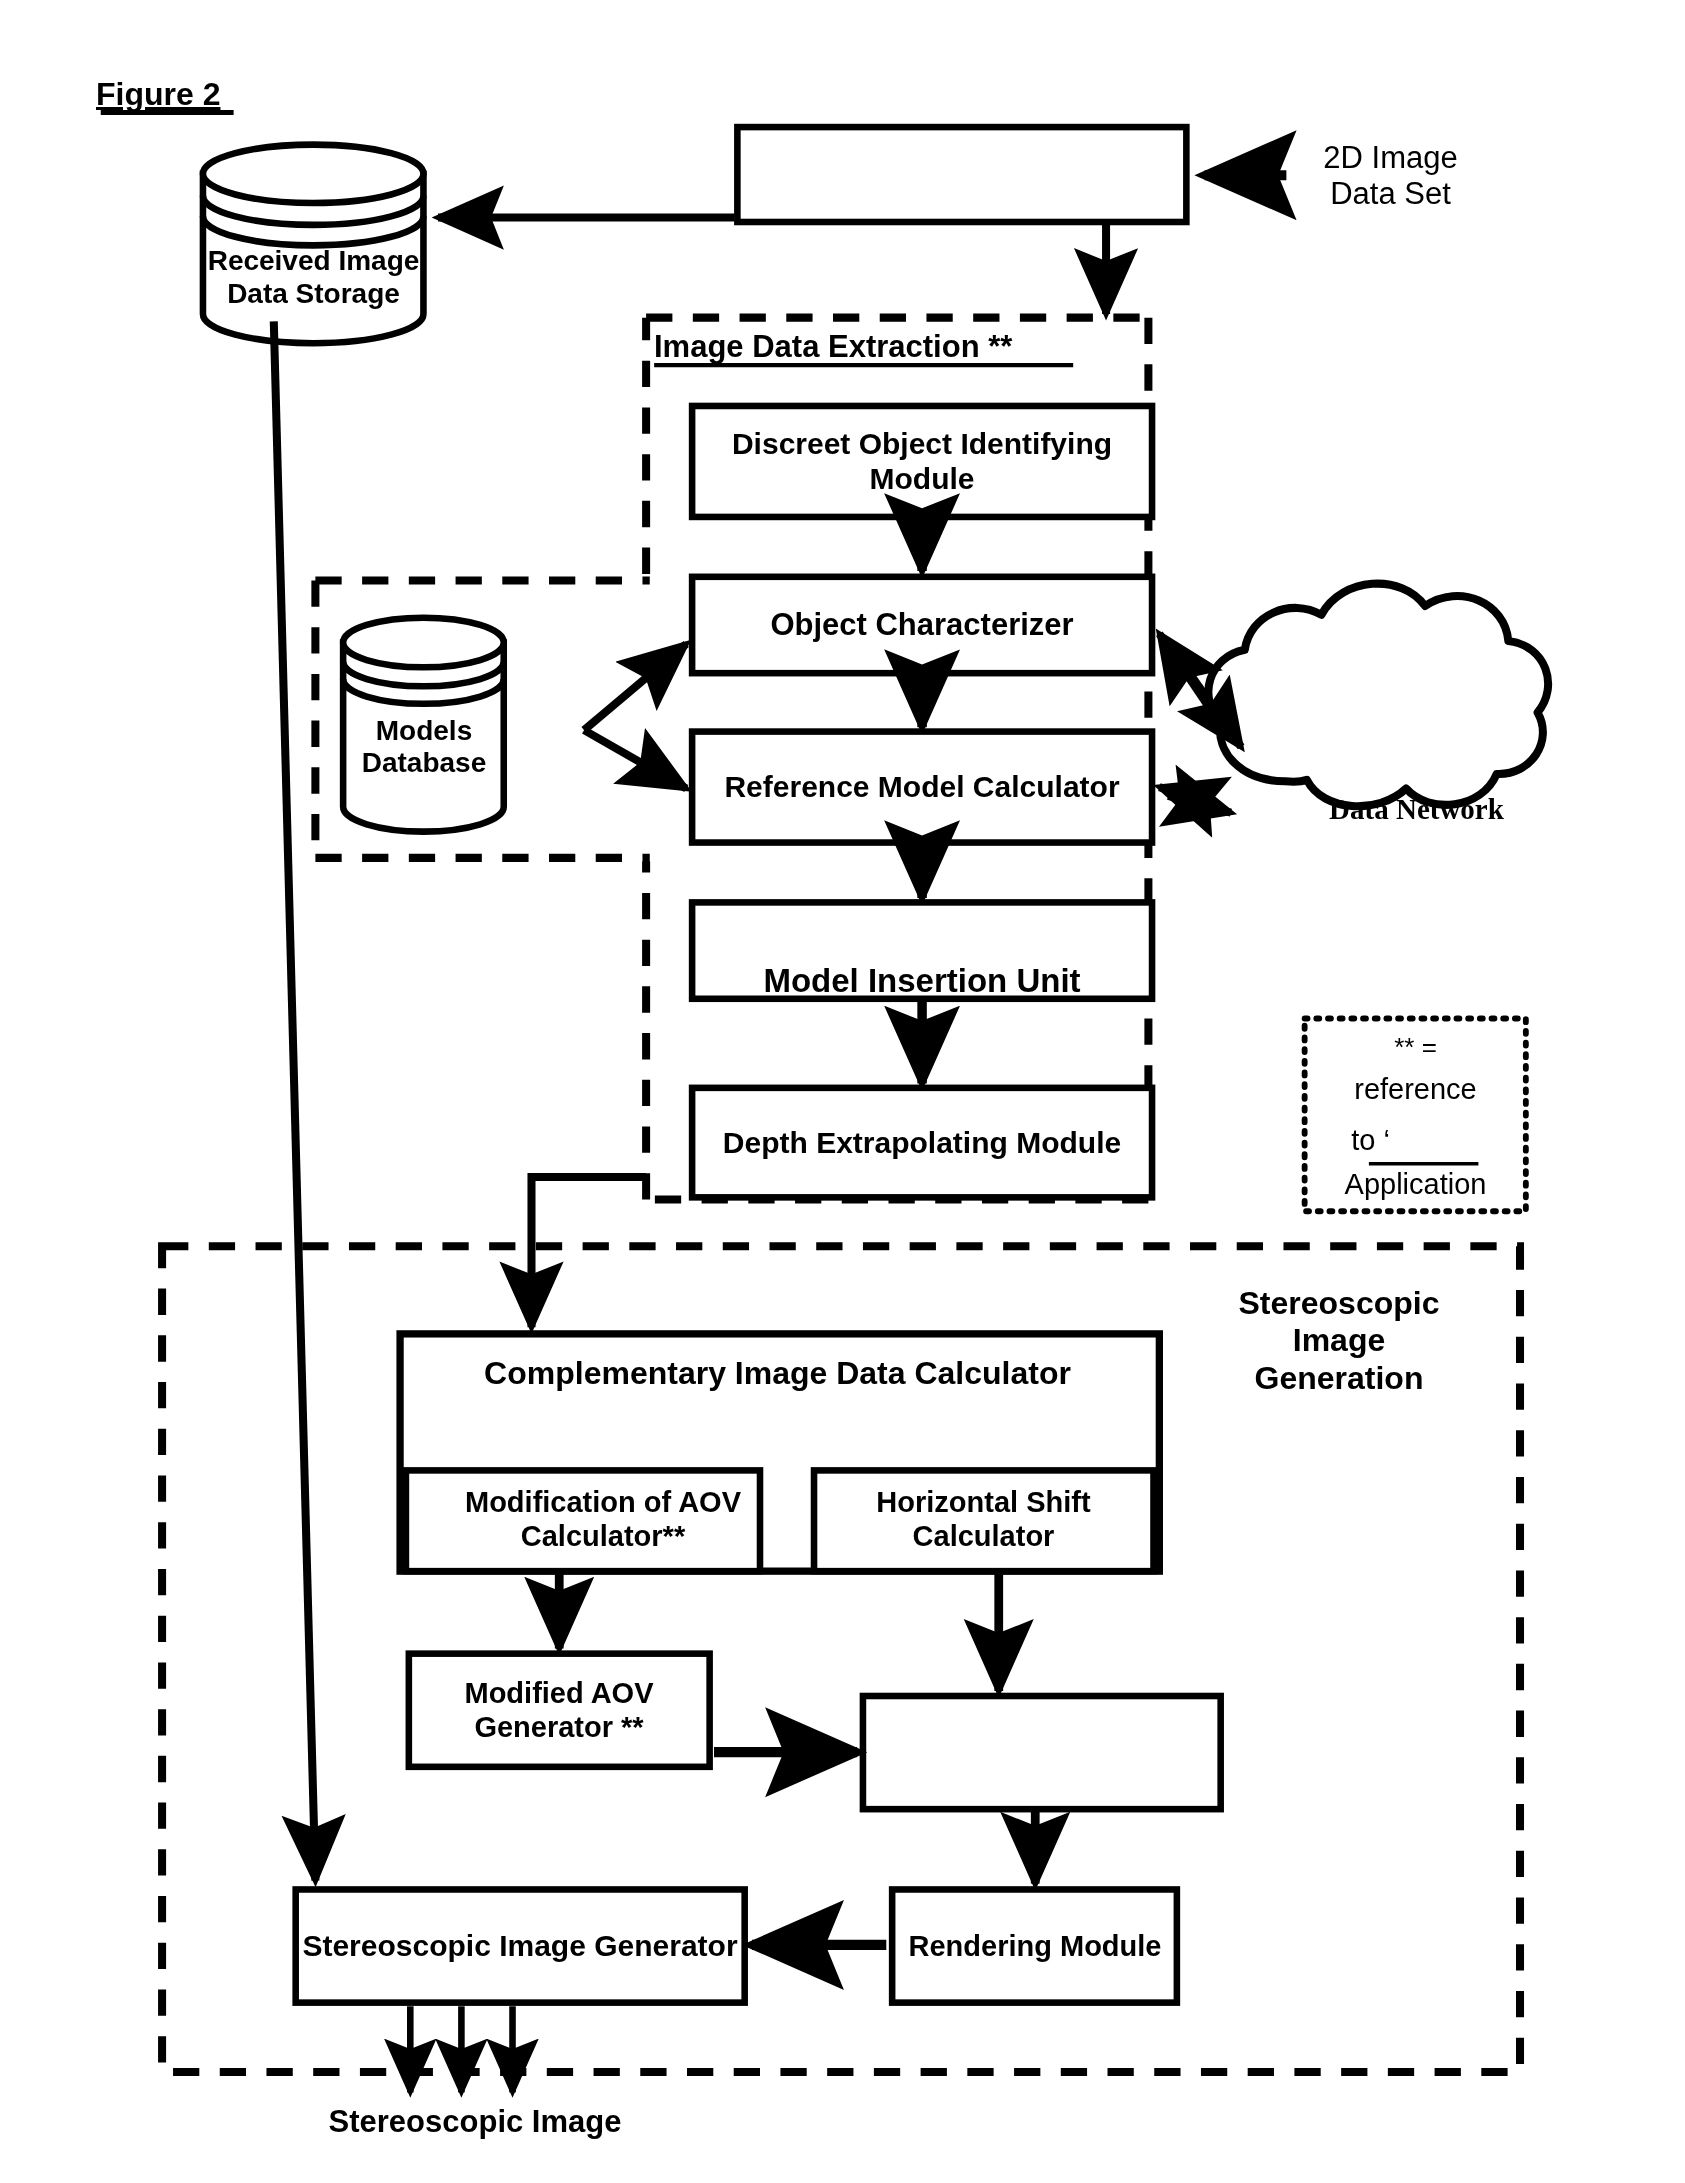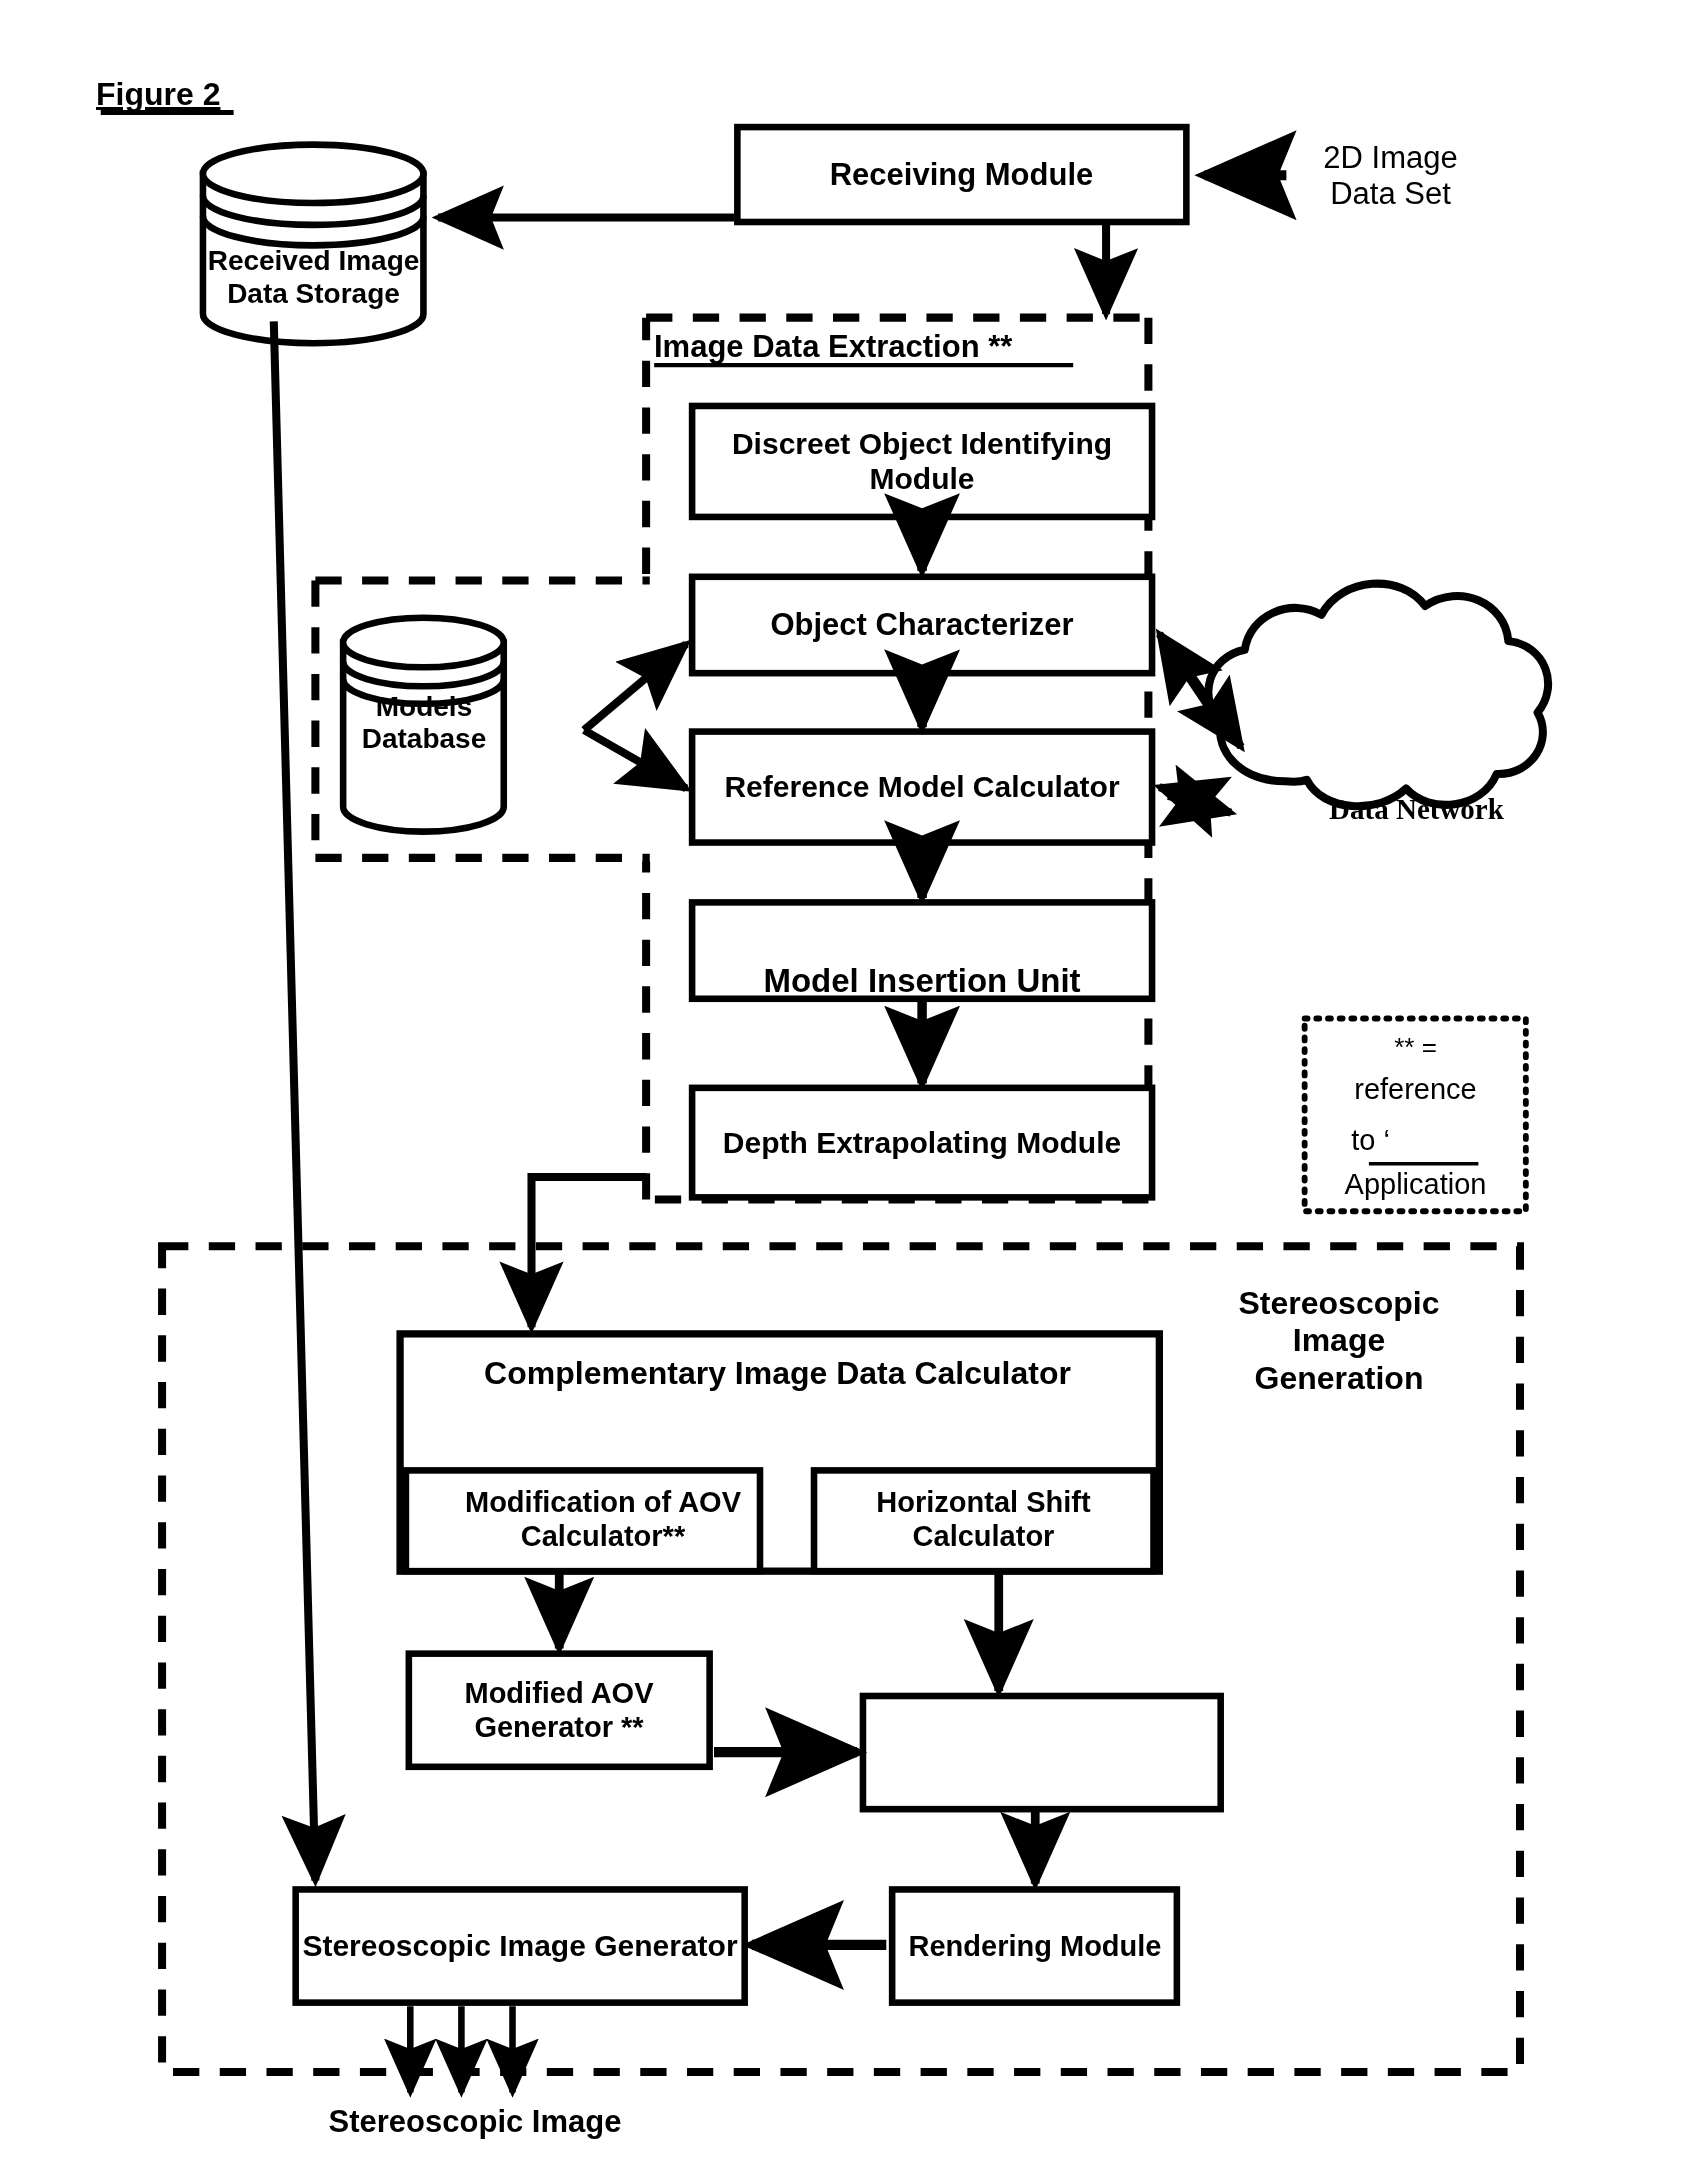--- a/index.html
+++ b/index.html
@@ -137,25 +137,24 @@
 
     <line x1="562" y1="2748" x2="562" y2="2866" stroke="#000" stroke-width="9" marker-end="url(#ah)"></line>
     <line x1="632" y1="2748" x2="632" y2="2866" stroke="#000" stroke-width="9" marker-end="url(#ah)"></line>
     <line x1="702" y1="2748" x2="702" y2="2866" stroke="#000" stroke-width="9" marker-end="url(#ah)"></line>
   </svg>
 
   <div class="lbl ul" style="left:96px;top:77px;width:146px;height:35px;font-size:32px;justify-content:flex-start;">Figure 2</div>
 
   <div class="lbl" style="left:204px;top:241px;width:219px;height:73px;font-size:28px;">Received Image Data Storage</div>
 
-  <div class="lbl" style="left:345px;top:688px;width:158px;height:70px;font-size:28px;">Models Database</div>
+  <div class="lbl" style="left:345px;top:712px;width:158px;height:70px;font-size:28px;">Models Database</div>
 
   <div class="lbl lbl-reg" style="left:1292px;top:139px;width:197px;height:73px;font-size:31px;">2D Image Data Set</div>
 
-  <div class="lbl" style="left:737px;top:127px;width:449px;height:95px;font-size:31px;">Receiving Module</div>
 
   <div class="lbl" style="left:654px;top:329px;width:424px;height:35px;font-size:31px;justify-content:flex-start;">Image Data Extraction **</div>
 
   <div class="lbl" style="left:701px;top:406px;width:442px;height:111px;font-size:30px;">Discreet Object Identifying Module</div>
 
   <div class="lbl" style="left:692px;top:577px;width:460px;height:96px;font-size:31px;">Object Characterizer</div>
 
   <div class="lbl" style="left:701px;top:732px;width:442px;height:111px;font-size:30px;">Reference Model Calculator</div>
 
   <div class="lbl" style="left:692px;top:933px;width:460px;height:96px;font-size:33px;text-align:center;">Model Insertion Unit</div>

